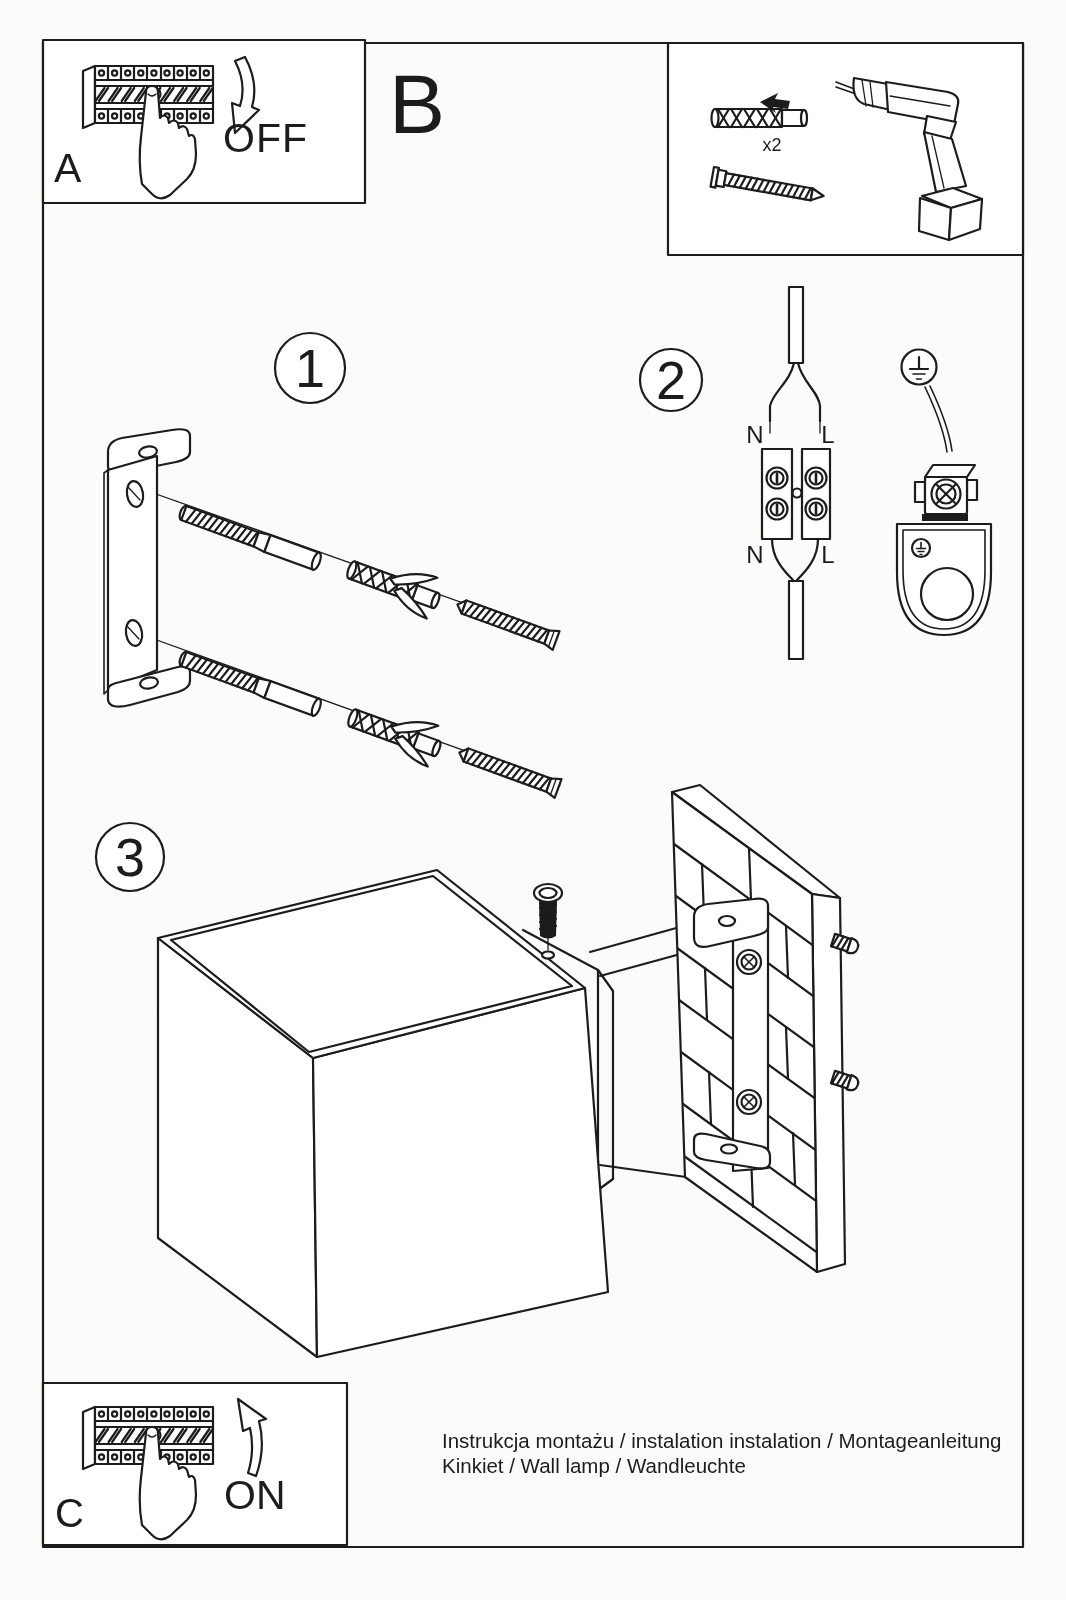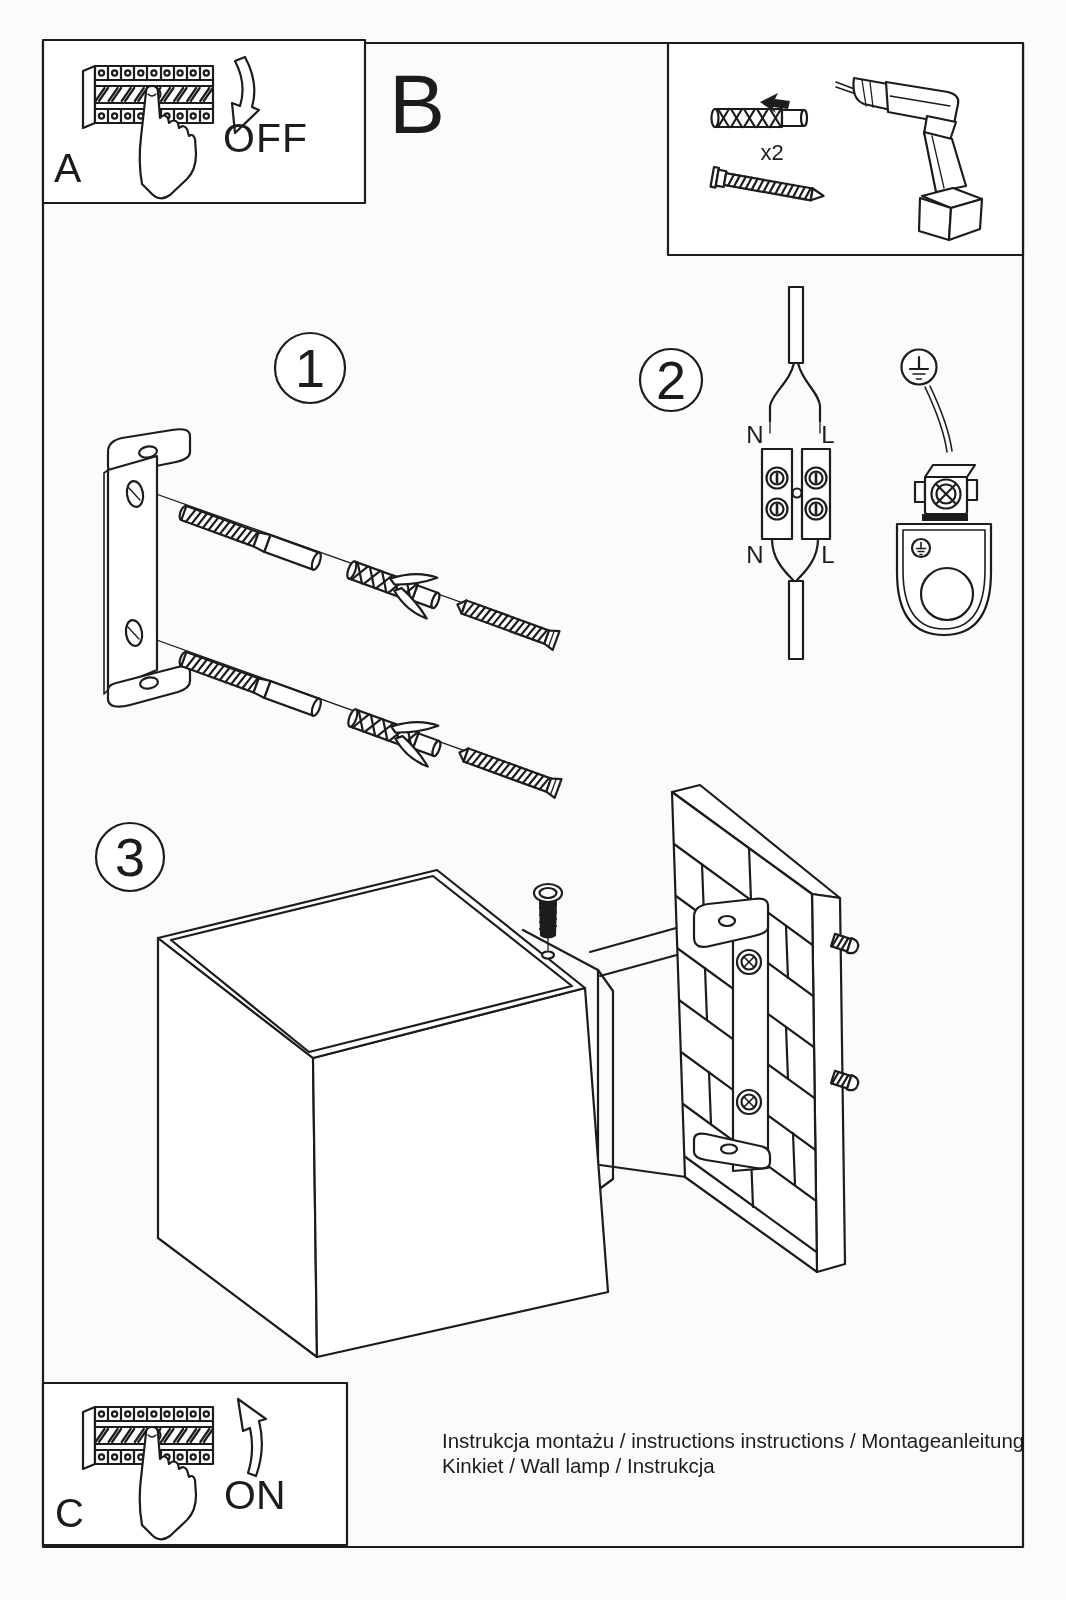--- a/index.html
+++ b/index.html
@@ -394,32 +394,32 @@
     <rect class="f" x="43" y="1383" width="304" height="162" stroke-width="3"></rect>
     <use href="#breaker" x="83" y="1403"></use>
     <use href="#hand" x="146" y="1433"></use>
     <path class="f" d="M256,1476 Q266,1448 259,1421 L266,1419 L238,1399 L243,1431 L250,1428 Q255,1451 248,1473 Z" stroke-width="2"></path>
   </g>
 </svg>
 
 <div class="txt" style="left:54px;top:148px;font-size:41px;">A</div>
 <div class="txt" style="left:223px;top:118px;font-size:41px;letter-spacing:1px;">OFF</div>
 <div class="txt" style="left:389px;top:62px;font-size:84px;">B</div>
-<div class="txt" style="left:750px;top:142px;font-size:22px;width:44px;text-align:center;">x2</div>
+<div class="txt" style="left:750px;top:136px;font-size:18px;width:44px;text-align:center;">x2</div>
 
 <div class="circle-num" style="left:275px;top:333px;width:70px;height:70px;">1</div>
 <div class="circle-num" style="left:639px;top:348px;width:64px;height:64px;">2</div>
 <div class="circle-num" style="left:96px;top:823px;width:68px;height:68px;">3</div>
 
 <div class="txt" style="left:742px;top:423px;font-size:24px;width:26px;text-align:center;">N</div>
 <div class="txt" style="left:815px;top:423px;font-size:24px;width:26px;text-align:center;">L</div>
 <div class="txt" style="left:742px;top:543px;font-size:24px;width:26px;text-align:center;">N</div>
 <div class="txt" style="left:815px;top:543px;font-size:24px;width:26px;text-align:center;">L</div>
 
 <div class="txt" style="left:55px;top:1493px;font-size:40px;">C</div>
 <div class="txt" style="left:224px;top:1475px;font-size:41px;">ON</div>
 
 <div class="caption" style="left:442px;top:1428px;">
-  <div>Instrukcja montażu / instructions instructions / Montageanleitung</div>
-  <div>Kinkiet / Wall lamp / Instrukcja</div>
+  <div>Instrukcja montażu / instalation instalation / Montageanleitung</div>
+  <div>Kinkiet / Wall lamp / Wandleuchte</div>
 </div>
 
 </div>
 
 </body></html>

